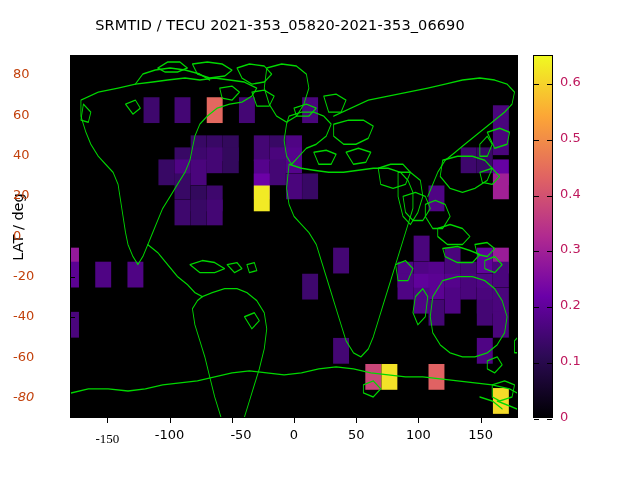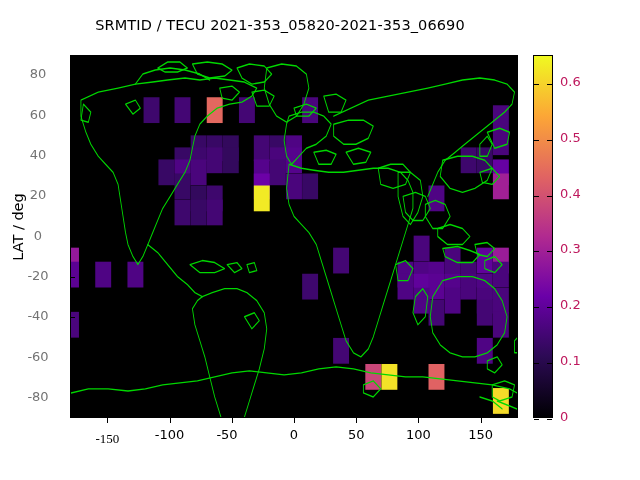--- a/index.html
+++ b/index.html
@@ -20,21 +20,21 @@
   }
   #cells,#coast{position:absolute;left:0;top:0;width:100%;height:100%;}
   #cells{display:block;}
 
   
   .tick{position:absolute;background:#000;}
   .xtick{width:1px;height:5px;}
   .ytick{height:1px;width:5px;}
   .xlab{position:absolute;font-size:13px;color:#000;text-align:center;
         width:60px;transform:translateX(-30px);}
-  .ylab{position:absolute;font-size:13px;color:#737373;text-align:center;
+  .ylab{position:absolute;font-size:13px;color:#c2410c;text-align:left;
         width:50px;transform:translateY(-9px);}
 
   #xaxis-title{
     position:absolute;left:70px;top:455px;width:448px;text-align:center;
     font-size:14.5px;color:#000;
   }
   #yaxis-title{
     position:absolute;left:-62px;top:219px;width:160px;text-align:center;
     font-size:14.5px;color:#000;transform:rotate(-90deg);
     transform-origin:center center;
@@ -249,21 +249,21 @@
     </div>
 
 <div class="tick xtick" style="left: 107.333px; top: 418px;"></div>
     <div class="tick xtick" style="left: 107.333px; top: 55px;"></div>
     <div class="xlab" style="left: 107.333px; top: 431px; font-family: Liberation Serif, serif;">-150</div>
     <div class="tick xtick" style="left: 169.556px; top: 418px;"></div>
     <div class="tick xtick" style="left: 169.556px; top: 55px;"></div>
     <div class="xlab" style="left: 169.556px; top: 427px;">-100</div>
     <div class="tick xtick" style="left: 231.778px; top: 418px;"></div>
     <div class="tick xtick" style="left: 231.778px; top: 55px;"></div>
-    <div class="xlab" style="left: 227px; top: 427px;">-50</div>
+    <div class="xlab" style="left: 241px; top: 427px;">-50</div>
     <div class="tick xtick" style="left: 294px; top: 418px;"></div>
     <div class="tick xtick" style="left: 294px; top: 55px;"></div>
     <div class="xlab" style="left: 294px; top: 427px;">0</div>
     <div class="tick xtick" style="left: 356.222px; top: 418px;"></div>
     <div class="tick xtick" style="left: 356.222px; top: 55px;"></div>
     <div class="xlab" style="left: 356.222px; top: 427px;">50</div>
     <div class="tick xtick" style="left: 418.444px; top: 418px;"></div>
     <div class="tick xtick" style="left: 418.444px; top: 55px;"></div>
     <div class="xlab" style="left: 418.444px; top: 427px;">100</div>
     <div class="tick xtick" style="left: 480.667px; top: 418px;"></div>
@@ -288,21 +288,21 @@
     <div class="tick ytick" style="left: 513px; top: 276.833px;"></div>
     <div class="ylab" style="left: 13px; top: 276.833px;">-20</div>
     <div class="tick ytick" style="left: 70px; top: 317.167px;"></div>
     <div class="tick ytick" style="left: 513px; top: 317.167px;"></div>
     <div class="ylab" style="left: 13px; top: 317.167px;">-40</div>
     <div class="tick ytick" style="left: 70px; top: 357.5px;"></div>
     <div class="tick ytick" style="left: 513px; top: 357.5px;"></div>
     <div class="ylab" style="left: 13px; top: 357.5px;">-60</div>
     <div class="tick ytick" style="left: 70px; top: 397.833px;"></div>
     <div class="tick ytick" style="left: 513px; top: 397.833px;"></div>
-    <div class="ylab" style="left: 13px; top: 397.833px;">-80</div>
+    <div class="ylab" style="left: 13px; top: 397.833px; font-style: italic;">-80</div>
     <div class="cblab" style="top: 418px;">0</div>
     <div class="cblab" style="top: 362.154px;">0.1</div>
     <div class="cblab" style="top: 306.308px;">0.2</div>
     <div class="cblab" style="top: 250.462px;">0.3</div>
     <div class="cblab" style="top: 194.615px;">0.4</div>
     <div class="cblab" style="top: 138.769px;">0.5</div>
     <div class="cblab" style="top: 82.9231px;">0.6</div>
   </div>
 
 </body></html>

